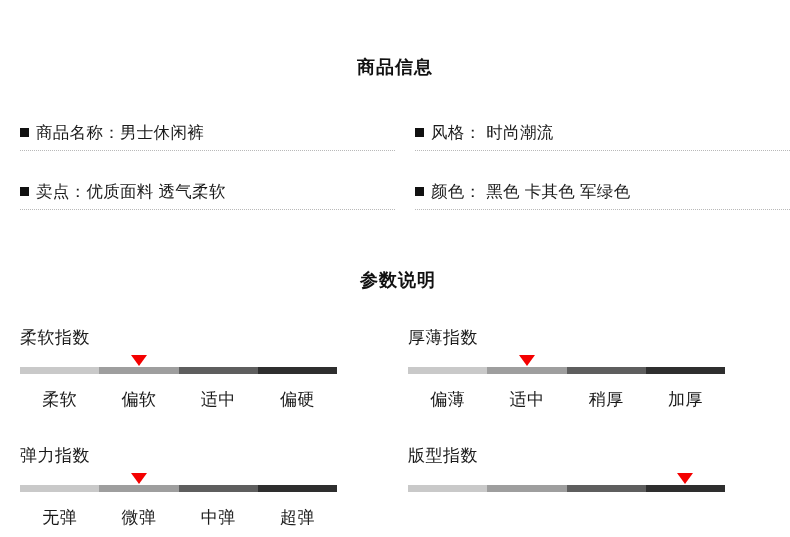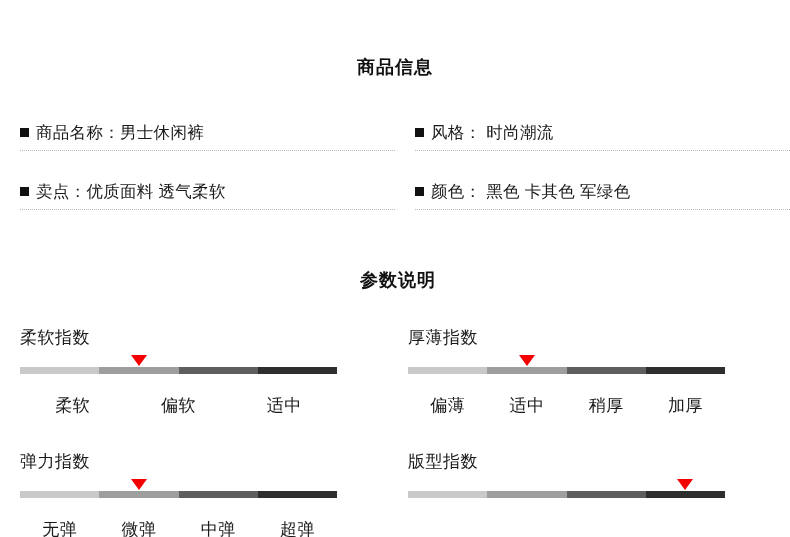--- a/index.html
+++ b/index.html
@@ -111,21 +111,21 @@
   .bar {
     display: flex;
     width: 317px;
     height: 7px;
   }
   .seg { flex: 1 1 0; height: 7px; }
 
   .bar-labels {
     display: flex;
     width: 317px;
-    margin-top: 13px;
+    margin-top: 7px;
   }
   .bar-labels span {
     flex: 1 1 0;
     text-align: center;
     font-size: 17px;
     color: #1a1a1a;
     letter-spacing: 0.5px;
   }
 
   .meter-gap { height: 33px; }
@@ -177,20 +177,21 @@
             <div class="seg" style="background: rgb(201, 201, 201);"></div>
             <div class="seg" style="background: rgb(158, 158, 158);"></div>
             <div class="seg" style="background: rgb(94, 94, 94);"></div>
             <div class="seg" style="background: rgb(46, 46, 46);"></div>
           </div>
         </div>
         <div class="bar-labels">
           <span>柔软</span>
           <span>偏软</span>
           <span>适中</span>
+          <span>偏硬</span>
         </div>
       </div>
 
       <div class="meter col-right">
         <div class="meter-title">厚薄指数</div>
         <div class="bar-wrap">
           <div class="marker-lane">
             <div class="marker" style="left: 37.5%; border-top-color: rgb(244, 0, 0);"></div>
           </div>
           <div class="bar">

